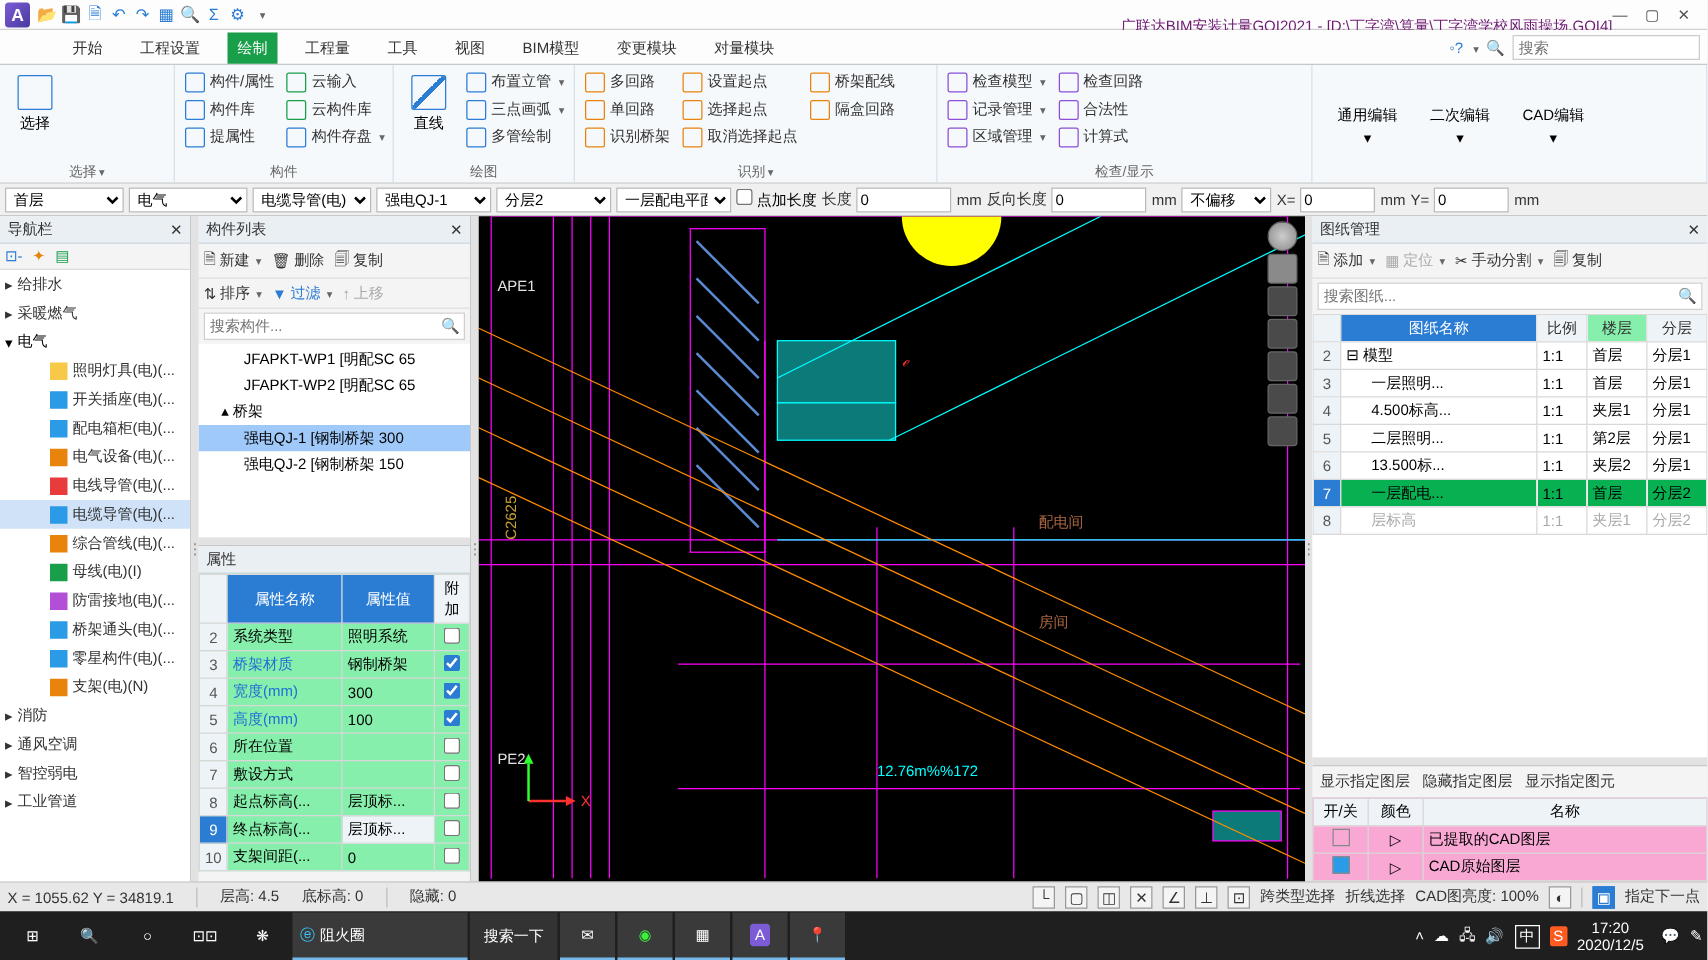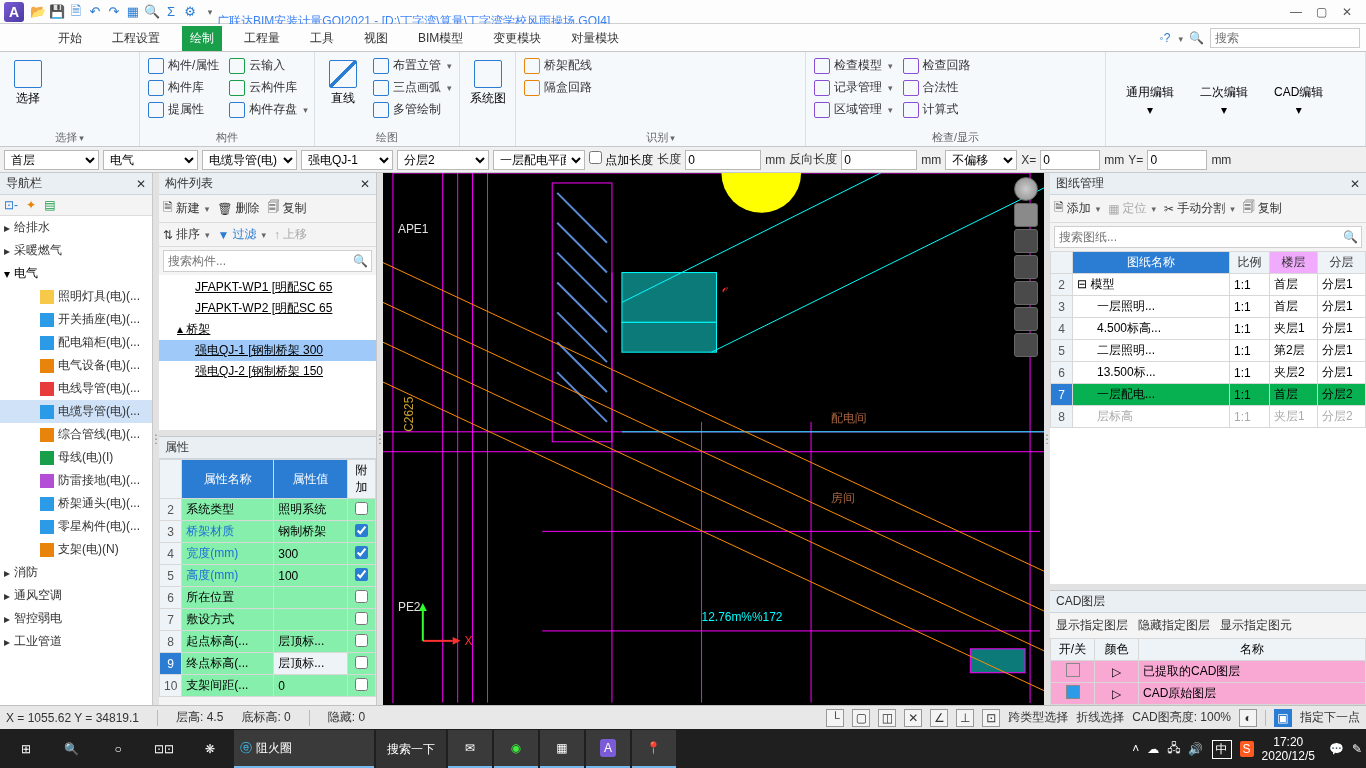--- a/index.html
+++ b/index.html
@@ -3,21 +3,21 @@
 <meta charset="utf-8">
 <style>
 * { margin: 0; padding: 0; box-sizing: border-box; font-family: "Microsoft YaHei", sans-serif; font-size: 12px; }
 body { width: 1366px; height: 768px; background: #f0f0f0; overflow: hidden; position: relative; }
 
 
 .titlebar { height: 24px; background: #fdfdfd; display: flex; align-items: center; padding: 0 4px; border-bottom: 1px solid #d0d0d0; }
 .app-icon { width: 20px; height: 20px; background: linear-gradient(135deg,#7b5cd6,#4a3a9e); border-radius: 3px; margin-right: 4px; display:flex;align-items:center;justify-content:center;color:#fff;font-weight:bold;font-size:14px;}
 .qat { display: flex; gap: 3px; margin-left: 2px; }
 .qat-btn { width: 16px; height: 16px; display: flex; align-items: center; justify-content: center; color: #2b7cd3; cursor: pointer; font-size:13px;}
-.title-text { flex: 1; text-align: left; color: #3b82f6; white-space: nowrap; overflow:hidden;margin-top:20px;}
+.title-text { flex: 1; text-align: right; color: #701a75; white-space: nowrap; overflow:hidden;margin-top:20px;}
 .win-btns { display: flex; gap: 12px; padding-right: 6px; }
 .win-btn { width: 14px; height: 14px; color: #555; cursor: pointer; }
 
 
 .ribbon-tabs { height: 28px; background: #fdfdfd; display: flex; align-items: flex-end; padding-left: 50px; gap: 14px; border-bottom: 1px solid #c8c8c8; position:relative;}
 .ribbon-tab { padding: 4px 8px; color: #333; cursor: pointer; }
 .ribbon-tab.active { background: #199e4a; color: #fff; }
 .ribbon-search { position:absolute; right:6px; top:4px; display:flex; align-items:center; gap:6px;}
 .ribbon-search input { width: 150px; height: 20px; border: 1px solid #ccc; padding: 0 4px; }
 
@@ -57,21 +57,21 @@
 
 .nav-panel{ width:153px;}
 .nav-tree{ flex:1; overflow:auto; background:#fff; }
 .nav-item{ padding:3px 4px 3px 18px; cursor:pointer; display:flex; align-items:center; gap:4px; color:#333;}
 .nav-item.lvl1{ padding-left:4px; font-weight:normal;}
 .nav-item.lvl2{ padding-left:40px;}
 .nav-item.sel{ background:#cfe2f8; }
 .nav-ico{ width:14px; height:14px; display:inline-block;}
 
 .comp-panel{ width:218px;}
-.comp-list{ background:#fff; padding:2px 0;text-decoration:underline; }
+.comp-list{ background:#fff; padding:2px 0; }
 .comp-row{ padding:2px 4px 2px 36px; cursor:pointer; white-space:nowrap; overflow:hidden;}
 .comp-row.hdr{ padding-left:18px; }
 .comp-row.sel{ background:#9ec9f9;}
 
 .prop-panel{ border-top:1px solid #c8c8c8;}
 .prop-grid{ background:#86efac; }
 .prop-grid table{ width:100%; border-collapse:collapse;}
 .prop-grid th,.prop-grid td{ border:1px solid #d8d8d8; padding:2px 4px; height:21px; text-align:left;}
 .prop-grid th{ background:#eef3f8; font-weight:normal; text-align:center;}
 .prop-grid .rownum{ width:22px; text-align:center; background:#eef3f8; color:#555;}
@@ -228,30 +228,50 @@
             <span>三点画弧</span>
           </div>
         <div class="rb-item">
             <span class="ico ico-blue"></span>
             <span>多管绘制</span>
           </div>
       </div>
     </div>
     <div class="ribbon-group-label">绘图</div>
   </div>
-  <div class="ribbon-group" style="width:56px">
-    <div class="ribbon-body">
-        <div class="rb-big">
-          <span class="ico ico-blue" style="width:28px;height:28px"></span>
-          <span>系统图</span>
-        </div>
-      </div>
-  </div>
   <div class="ribbon-group" style="width:290px">
     <div class="ribbon-body">
+      <div class="rb-col">
+        <div class="rb-item">
+            <span class="ico ico-orange"></span>
+            <span>多回路</span>
+          </div>
+        <div class="rb-item">
+            <span class="ico ico-orange"></span>
+            <span>单回路</span>
+          </div>
+        <div class="rb-item">
+            <span class="ico ico-orange"></span>
+            <span>识别桥架</span>
+          </div>
+      </div>
+      <div class="rb-col">
+        <div class="rb-item">
+            <span class="ico ico-orange"></span>
+            <span>设置起点</span>
+          </div>
+        <div class="rb-item">
+            <span class="ico ico-orange"></span>
+            <span>选择起点</span>
+          </div>
+        <div class="rb-item">
+            <span class="ico ico-orange"></span>
+            <span>取消选择起点</span>
+          </div>
+      </div>
       <div class="rb-col">
         <div class="rb-item">
             <span class="ico ico-orange"></span>
             <span>桥架配线</span>
           </div>
         <div class="rb-item">
             <span class="ico ico-orange"></span>
             <span>隔盒回路</span>
           </div>
       </div>
@@ -586,21 +606,21 @@
       <span class="btn">🗐 <span>复制</span></span>
     </div>
     <div class="panel-search"><input type="text" placeholder="搜索图纸..." style=""><span class="mag">🔍</span></div>
     <div class="dwg-grid" style="height:160px">
       <table>
         <tbody>
             <tr>
               <th style="width:22px"></th>
               <th>图纸名称</th>
               <th style="width:40px;background:#eef3f8;color:#333">比例</th>
-              <th style="width:48px;background:#f0abfc;color:#333">楼层</th>
+              <th style="width:48px;background:#86efac;color:#333">楼层</th>
               <th style="width:48px;background:#eef3f8;color:#333">分层</th>
             </tr>
         <tr>
               <td class="rn">2</td>
               <td>⊟ <span>模型</span></td>
               <td>1:1</td>
               <td>首层</td>
               <td>分层1</td>
             </tr>
         <tr>
@@ -643,23 +663,20 @@
               <td style="padding-left:24px">层标高</td>
               <td>1:1</td>
               <td>夹层1</td>
               <td>分层2</td>
             </tr>
       </tbody>
         </table>
     </div>
     <div class="hsplit"></div>
     <div class="layer-panel">
-      <div class="panel-hdr">
-          <span>CAD图层</span>
-        </div>
       <div class="layer-tabs">
         <span>显示指定图层</span>
         <span>隐藏指定图层</span>
         <span>显示指定图元</span>
       </div>
       <div class="layer-grid">
         <table>
           <tbody>
               <tr>
                 <th style="width:44px">开/关</th>

